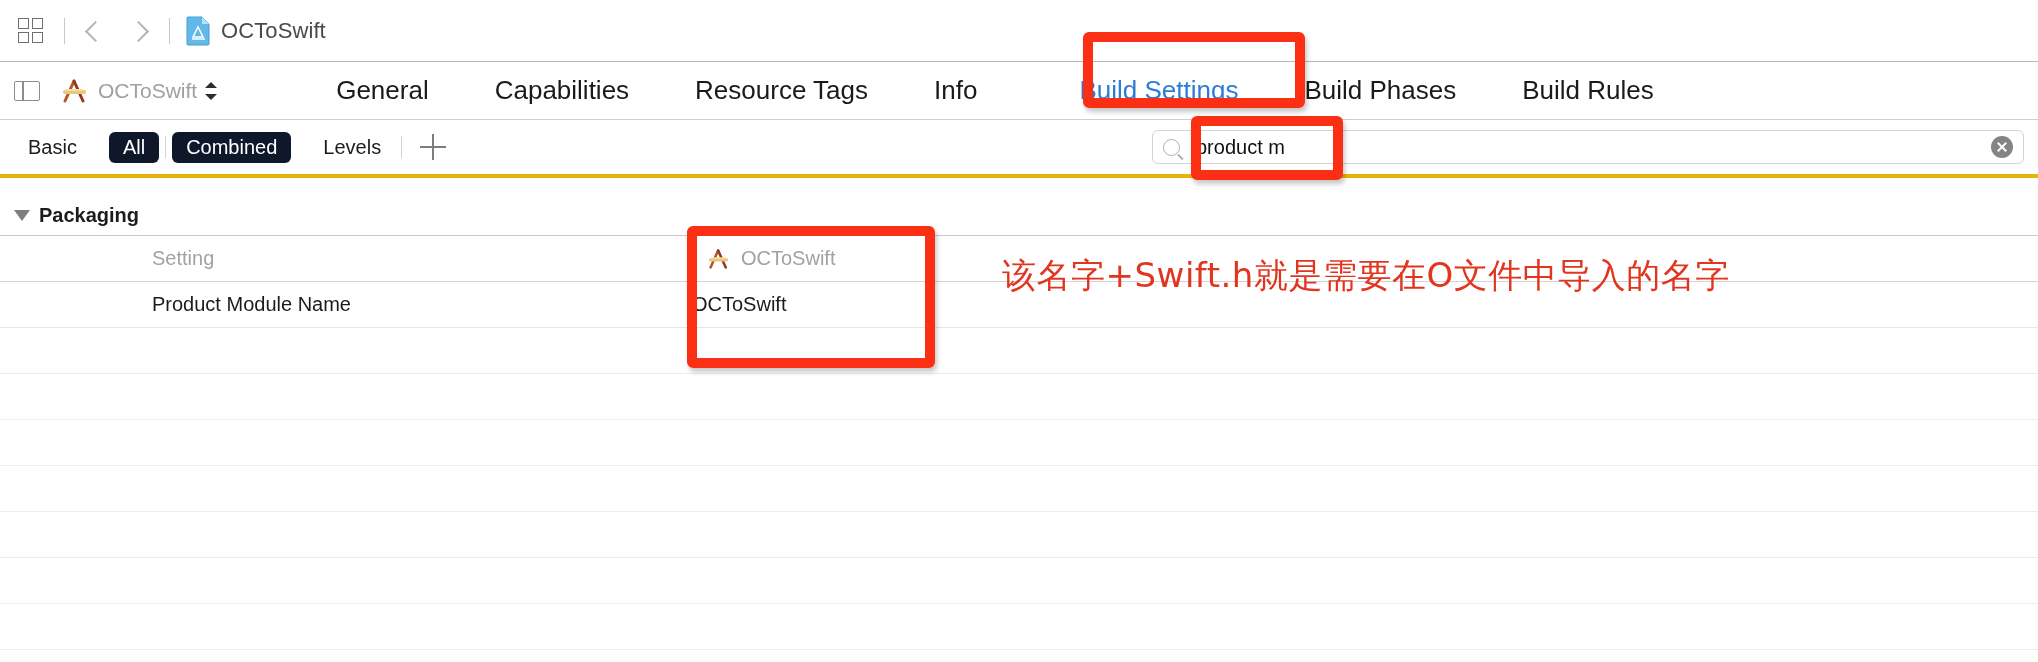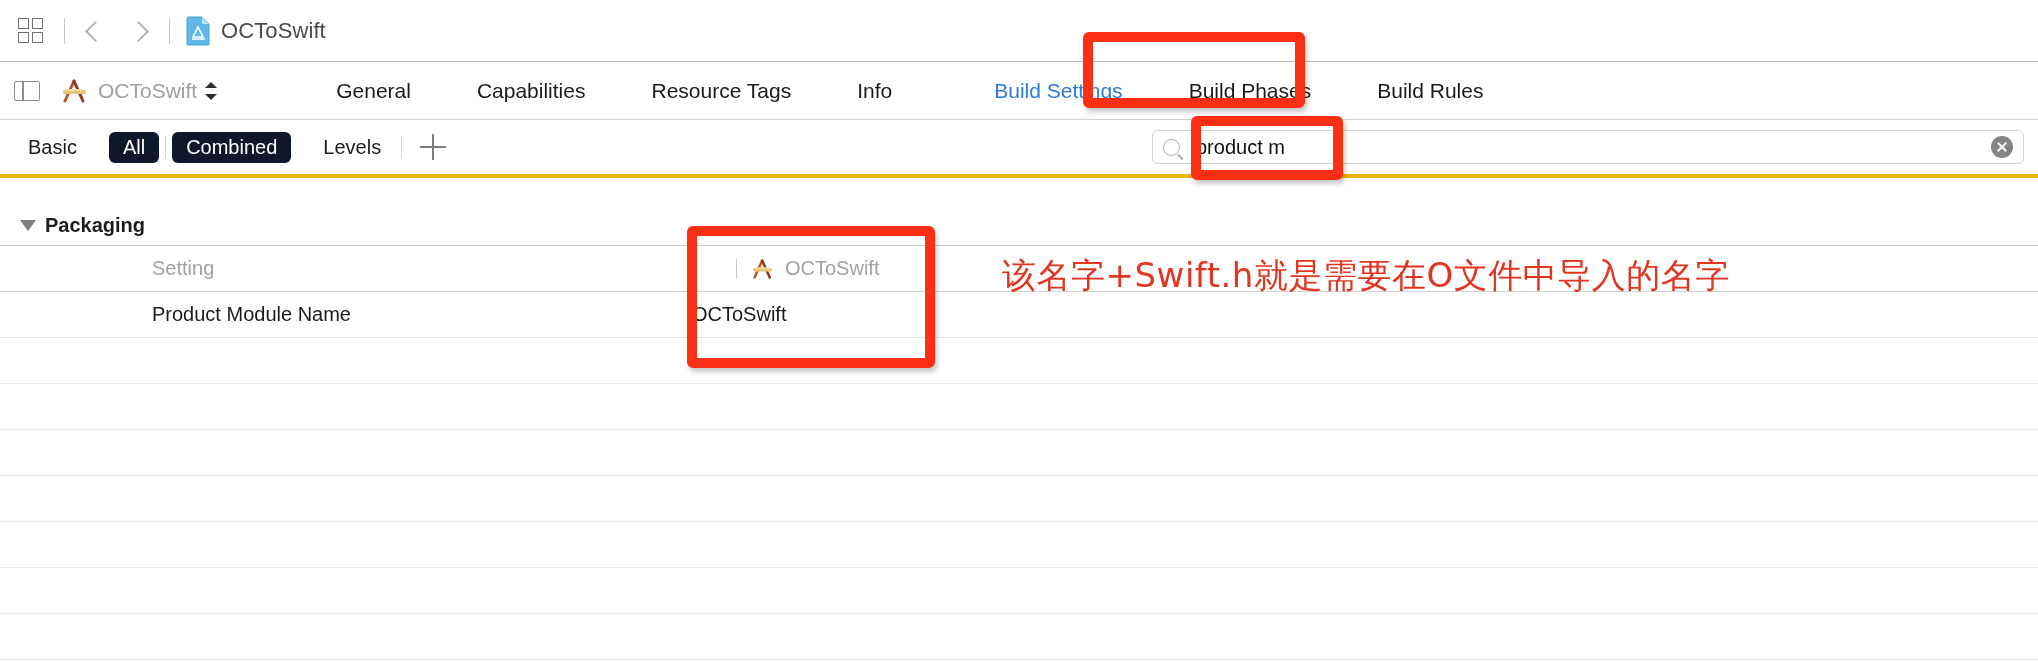--- a/index.html
+++ b/index.html
@@ -94,21 +94,21 @@
     border-left: 6px solid transparent; border-right: 6px solid transparent;
   }
   .stepper::before { top: 4px; border-bottom: 6px solid #2d2d2d; }
   .stepper::after  { bottom: 4px; border-top: 6px solid #2d2d2d; }
 
   .tabs {
     display: flex; align-items: center;
     margin-left: 118px;
   }
   .tab {
-    font-size: 21px; color: #1a1a1a;
+    font-size: 26px; color: #1a1a1a;
     padding: 0 0;
     margin-right: 66px;
     white-space: nowrap;
     cursor: default;
   }
   .tab:last-child { margin-right: 0; }
   .tab.active { color: #2c7cd6; margin-left: 36px; }
 
   
   .filterbar {
@@ -169,43 +169,43 @@
     width: 12px; height: 2px; background: #ffffff;
   }
   .clearbtn::before { transform: rotate(45deg); }
   .clearbtn::after  { transform: rotate(-45deg); }
 
   
   .content { position: relative; background: #ffffff; height: 488px; }
 
   .group-header {
     display: flex; align-items: center;
-    height: 40px; padding-left: 20px;
+    height: 40px; padding-left: 14px;
     border-bottom: 1px solid #c8c8c8;
-    margin-top: 28px;
+    margin-top: 18px;
   }
   .disclose {
     width: 0; height: 0;
     border-left: 8px solid transparent; border-right: 8px solid transparent;
     border-top: 11px solid #7e7e7e;
     margin-right: 9px;
   }
   .group-title {
     font-size: 20px; font-weight: bold; color: #1c1c1c;
   }
 
   .table { position: relative; }
   .row {
     display: flex;
     height: 46px;
     align-items: center;
     border-bottom: 1px solid #e6e6e6;
     padding-left: 152px;
   }
-  .row.header-row { border-bottom: 1px solid #d3d3d3; gap: 44px; }
+  .row.header-row { border-bottom: 1px solid #d3d3d3; }
   .cell-setting {
     width: 540px; flex: 0 0 540px;
     font-size: 20px; color: #1b1b1b;
   }
   .cell-setting.muted { color: #a2a2a2; }
   .cell-value {
     flex: 1 1 auto;
     font-size: 20px; color: #1b1b1b;
     display: flex; align-items: center;
   }

